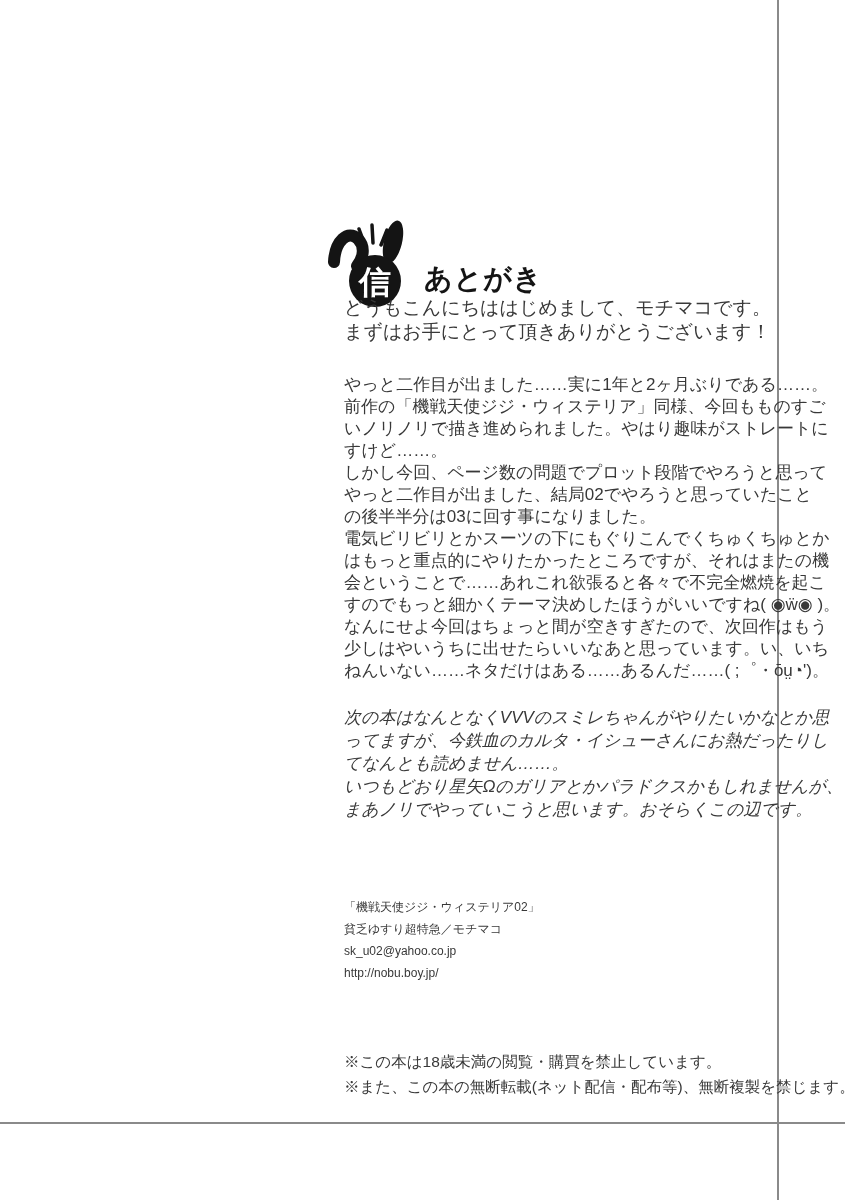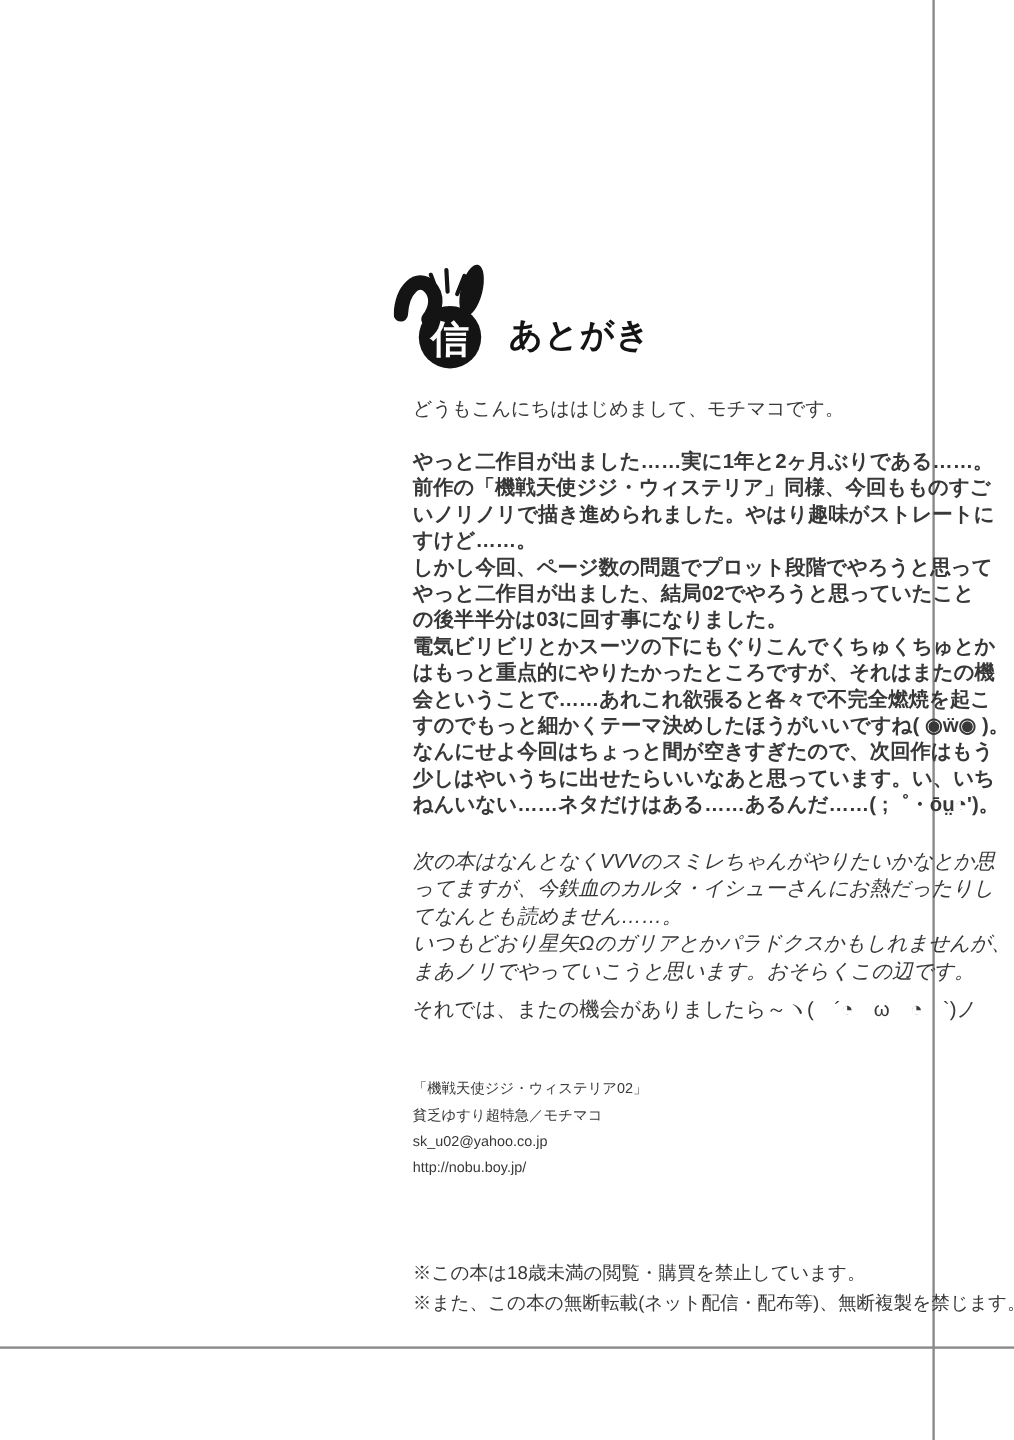--- a/index.html
+++ b/index.html
@@ -21,25 +21,25 @@
   .title {
     margin: 0 0 10px 4px;
     font-size: 28px; font-weight: bold; color: #141414;
     letter-spacing: 1px;
   }
 
   
   .block { position: absolute; left: 344px; color: #383838; }
   .line { white-space: nowrap; }
 
-  .intro       { top: 330px; font-size: 16px; }
+  .intro       { top: 296px; font-size: 19px; }
   .intro .line { height: 24px; line-height: 24px; }
 
   .main        { top: 374px; font-size: 17px; }
-  .main .line  { height: 22px; line-height: 22px; font-weight: bold; }
+  .main .line  { height: 22px; line-height: 22px; }
 
   .next        { top: 706px; font-size: 17px; font-style: italic; }
   .next .line  { height: 23px; line-height: 23px; }
 
   .closing       { top: 830px; font-size: 17px; }
   .closing .line { height: 24px; line-height: 24px; }
 
   .credits       { top: 896px; font-size: 12px; }
   .credits .line { height: 22px; line-height: 22px; }
 
@@ -66,20 +66,21 @@
       <path d="M53 27 L59 12" fill="none" stroke="#141414" stroke-width="3.5" stroke-linecap="round"></path>
 
       <circle cx="47" cy="63" r="26" fill="#141414"></circle>
       <text x="47" y="75" text-anchor="middle" font-size="32" font-weight="bold" fill="#ffffff">信</text>
     </svg>
     <h1 class="title">あとがき</h1>
   </header>
 
   <section class="block intro">
     <div class="line">どうもこんにちははじめまして、モチマコです。</div>
+    <div class="line">まずはお手にとって頂きありがとうございます！</div>
   </section>
 
   <section class="block main">
     <div class="line">やっと二作目が出ました……実に1年と2ヶ月ぶりである……。</div>
     <div class="line">前作の「機戦天使ジジ・ウィステリア」同様、今回もものすご</div>
     <div class="line">いノリノリで描き進められました。やはり趣味がストレートに</div>
     <div class="line">すけど……。</div>
     <div class="line">しかし今回、ページ数の問題でプロット段階でやろうと思って</div>
     <div class="line">やっと二作目が出ました、結局02でやろうと思っていたこと</div>
     <div class="line">の後半半分は03に回す事になりました。</div>
@@ -93,23 +94,20 @@
   </section>
 
   <section class="block next">
     <div class="line">次の本はなんとなくVVVのスミレちゃんがやりたいかなとか思</div>
     <div class="line">ってますが、今鉄血のカルタ・イシューさんにお熱だったりし</div>
     <div class="line">てなんとも読めません……。</div>
     <div class="line">いつもどおり星矢Ωのガリアとかパラドクスかもしれませんが、</div>
     <div class="line">まあノリでやっていこうと思います。おそらくこの辺です。</div>
   </section>
 
-  <section class="block closing">
-    <div class="line">それでは、またの機会がありましたら～ヽ(　´◔　ω　◔　`)ノ</div>
-  </section>
 
   <section class="block credits">
     <div class="line">「機戦天使ジジ・ウィステリア02」</div>
     <div class="line">貧乏ゆすり超特急／モチマコ</div>
     <div class="line">sk_u02@yahoo.co.jp</div>
     <div class="line">http://nobu.boy.jp/</div>
   </section>
 
   <section class="block disclaimers">
     <div class="line">※この本は18歳未満の閲覧・購買を禁止しています。</div>

